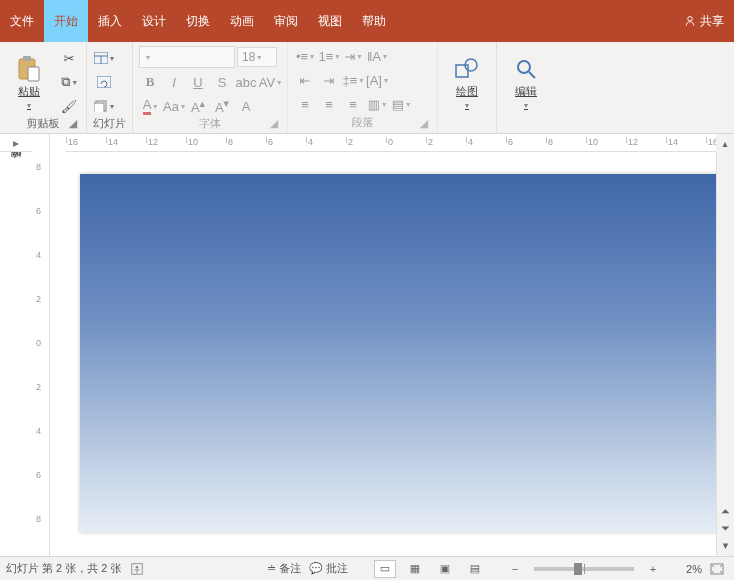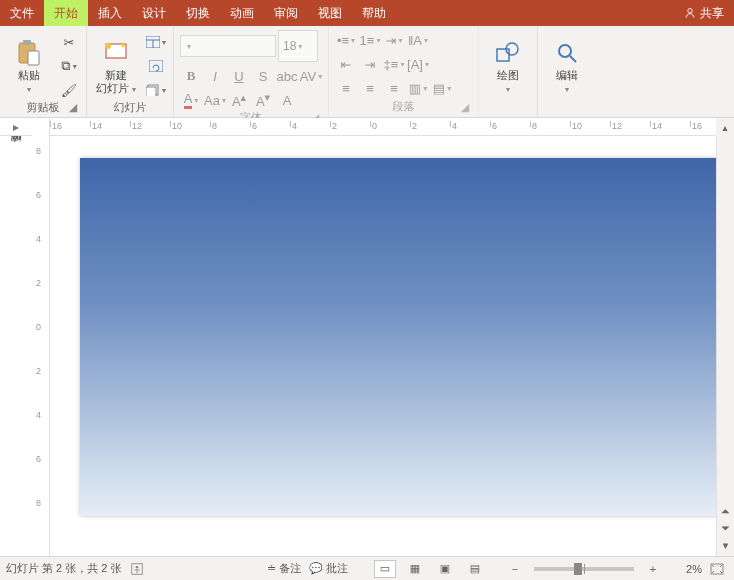--- a/index.html
+++ b/index.html
@@ -1,40 +1,40 @@
 <!DOCTYPE html>
 <html><head>
 <meta charset="utf-8">
 <style>
   * { margin: 0; padding: 0; box-sizing: border-box; font-family: "Microsoft YaHei", "Segoe UI", sans-serif; }
   body { width: 734px; height: 580px; overflow: hidden; background: #fff; font-size: 12px; color: #444; display: flex; flex-direction: column; }
 
   
-  .tabstrip { background: #b7472a; height: 26px; display: flex; align-items: stretch; padding: 0 0 0 0; color: #fff; }
+  .tabstrip { background: #b7472a; height: 42px; display: flex; align-items: stretch; padding: 0 0 0 0; color: #fff; }
   .tab { padding: 0 10px; display: flex; align-items: center; font-size: 12px; cursor: pointer; }
-  .tab.active { background: #bef264; color: #b7472a; text-align: right; }
+  .tab.active { background: #7dd3fc; color: #b7472a; text-align: right; }
   .tab.idle { color: #fff; }
   .sp { flex: 1; }
   .tab .bulb { margin-right: 4px; opacity: .9; }
 
   
   .ribbon { background: #f3f2f1; border-bottom: 1px solid #d6d6d6; height: 92px; display: flex; }
   .group { border-right: 1px solid #e1dfdd; display: flex; flex-direction: column; padding: 4px 6px 2px 6px; }
   .group .body { flex: 1; display: flex; align-items: flex-start; gap: 6px; }
   .group .label { height: 16px; text-align: center; font-size: 11px; color: #666; position: relative; }
   .group .label .dlg { position: absolute; right: 0; bottom: 0; width: 14px; height: 14px; color: #888; cursor: pointer; }
   .bigbtn { display: flex; flex-direction: column; align-items: center; justify-content: flex-end; width: 46px; height: 66px; cursor: pointer; border-radius: 2px; padding-top: 2px; }
   .bigbtn .ico { height: 32px; display: flex; align-items: center; justify-content: center; font-size: 22px; }
-  .bigbtn .txt { font-size: 11px; color: #444; line-height: 13px; text-align: center; }
+  .bigbtn .txt { font-size: 11px; color: #444; line-height: 13px; text-align: center; text-decoration: underline; }
   .stack { display: flex; flex-direction: column; gap: 4px; padding-top: 2px; }
   .minibtn { width: 22px; height: 20px; display: inline-flex; align-items: center; justify-content: center; cursor: pointer; border-radius: 2px; color: #555; font-size: 13px; }
   .row { display: flex; gap: 2px; align-items: center; }
   .dd::after { content: "▾"; font-size: 8px; color: #777; margin-left: 2px; }
   .fontname { height: 22px; width: 96px; border: 1px solid #c8c6c4; background: #fff; display: flex; align-items: center; padding: 0 4px; color: #888; font-size: 12px; }
-  .fontsize { height: 32px; width: 40px; border: 1px solid #c8c6c4; background: #fff; display: flex; align-items: center; padding: 0 4px; color: #555; font-size: 12px; }
+  .fontsize { height: 20px; width: 40px; border: 1px solid #c8c6c4; background: #fff; display: flex; align-items: center; padding: 0 4px; color: #555; font-size: 12px; }
   .disabled { opacity: .55; }
   .bchar { font-weight: bold; font-family: "Times New Roman", serif; }
 
   
   .rulerH { height: 18px; background: #fff; border-bottom: 1px solid #e1dfdd; position: relative; overflow: hidden; margin-left: 32px; }
   .ticks { position: absolute; top: 0; left: 0; right: 0; height: 100%; display: flex; }
   .tick { flex: 0 0 40px; position: relative; font-size: 9px; color: #9a9a9a; }
   .tick::before { content: ""; position: absolute; left: 0; top: 3px; width: 1px; height: 6px; background: #c0c0c0; }
   .tick span { position: absolute; left: 2px; top: 3px; }
 
@@ -111,30 +111,20 @@
         <div class="minibtn">
             <span>🖌</span>
           </div>
       </div>
     </div>
     <div class="label"><span>剪贴板</span><span class="dlg">◢</span></div>
   </div>
 
   <div class="group">
     <div class="body">
-      <div class="bigbtn">
-        <div class="ico">
-          <svg width="28" height="26" viewBox="0 0 28 26">
-              <rect x="4" y="4" width="20" height="14" fill="#fff" stroke="#b7472a"></rect>
-              <path d="M20 2l4 3-4 3" fill="#f6c34a"></path>
-              <circle cx="6" cy="6" r="3" fill="#f6c34a"></circle>
-            </svg>
-        </div>
-        <div class="txt"><span>新建</span><br><span>幻灯片</span> <span style="font-size:8px;color:#888">▾</span></div>
-      </div>
       <div class="stack">
         <div class="minibtn dd">
             <span>
               <svg width="14" height="12">
                 <rect x="0" y="0" width="14" height="12" fill="none" stroke="#4a7ab4"></rect>
                 <line x1="0" y1="4" x2="14" y2="4" stroke="#4a7ab4"></line>
                 <line x1="7" y1="4" x2="7" y2="12" stroke="#4a7ab4"></line>
               </svg>
             </span>
           </div>
@@ -287,21 +277,21 @@
 
 </div>
 
 <div style="display:flex;">
   <div class="leftcol" style="height:18px;">
     <div class="outlineToggle">
         <span>▸</span>
       </div>
   </div>
   <div style="width:18px;border-right:1px solid #e1dfdd;"></div>
-  <div class="rulerH" style="flex:1;margin-left:0;">
+  <div class="rulerH" style="flex:1;margin-left:16px;">
     <div class="ticks" id="hticks">
         <div class="tick">
           <span>16</span>
         </div>
         <div class="tick">
           <span>14</span>
         </div>
         <div class="tick">
           <span>12</span>
         </div>

